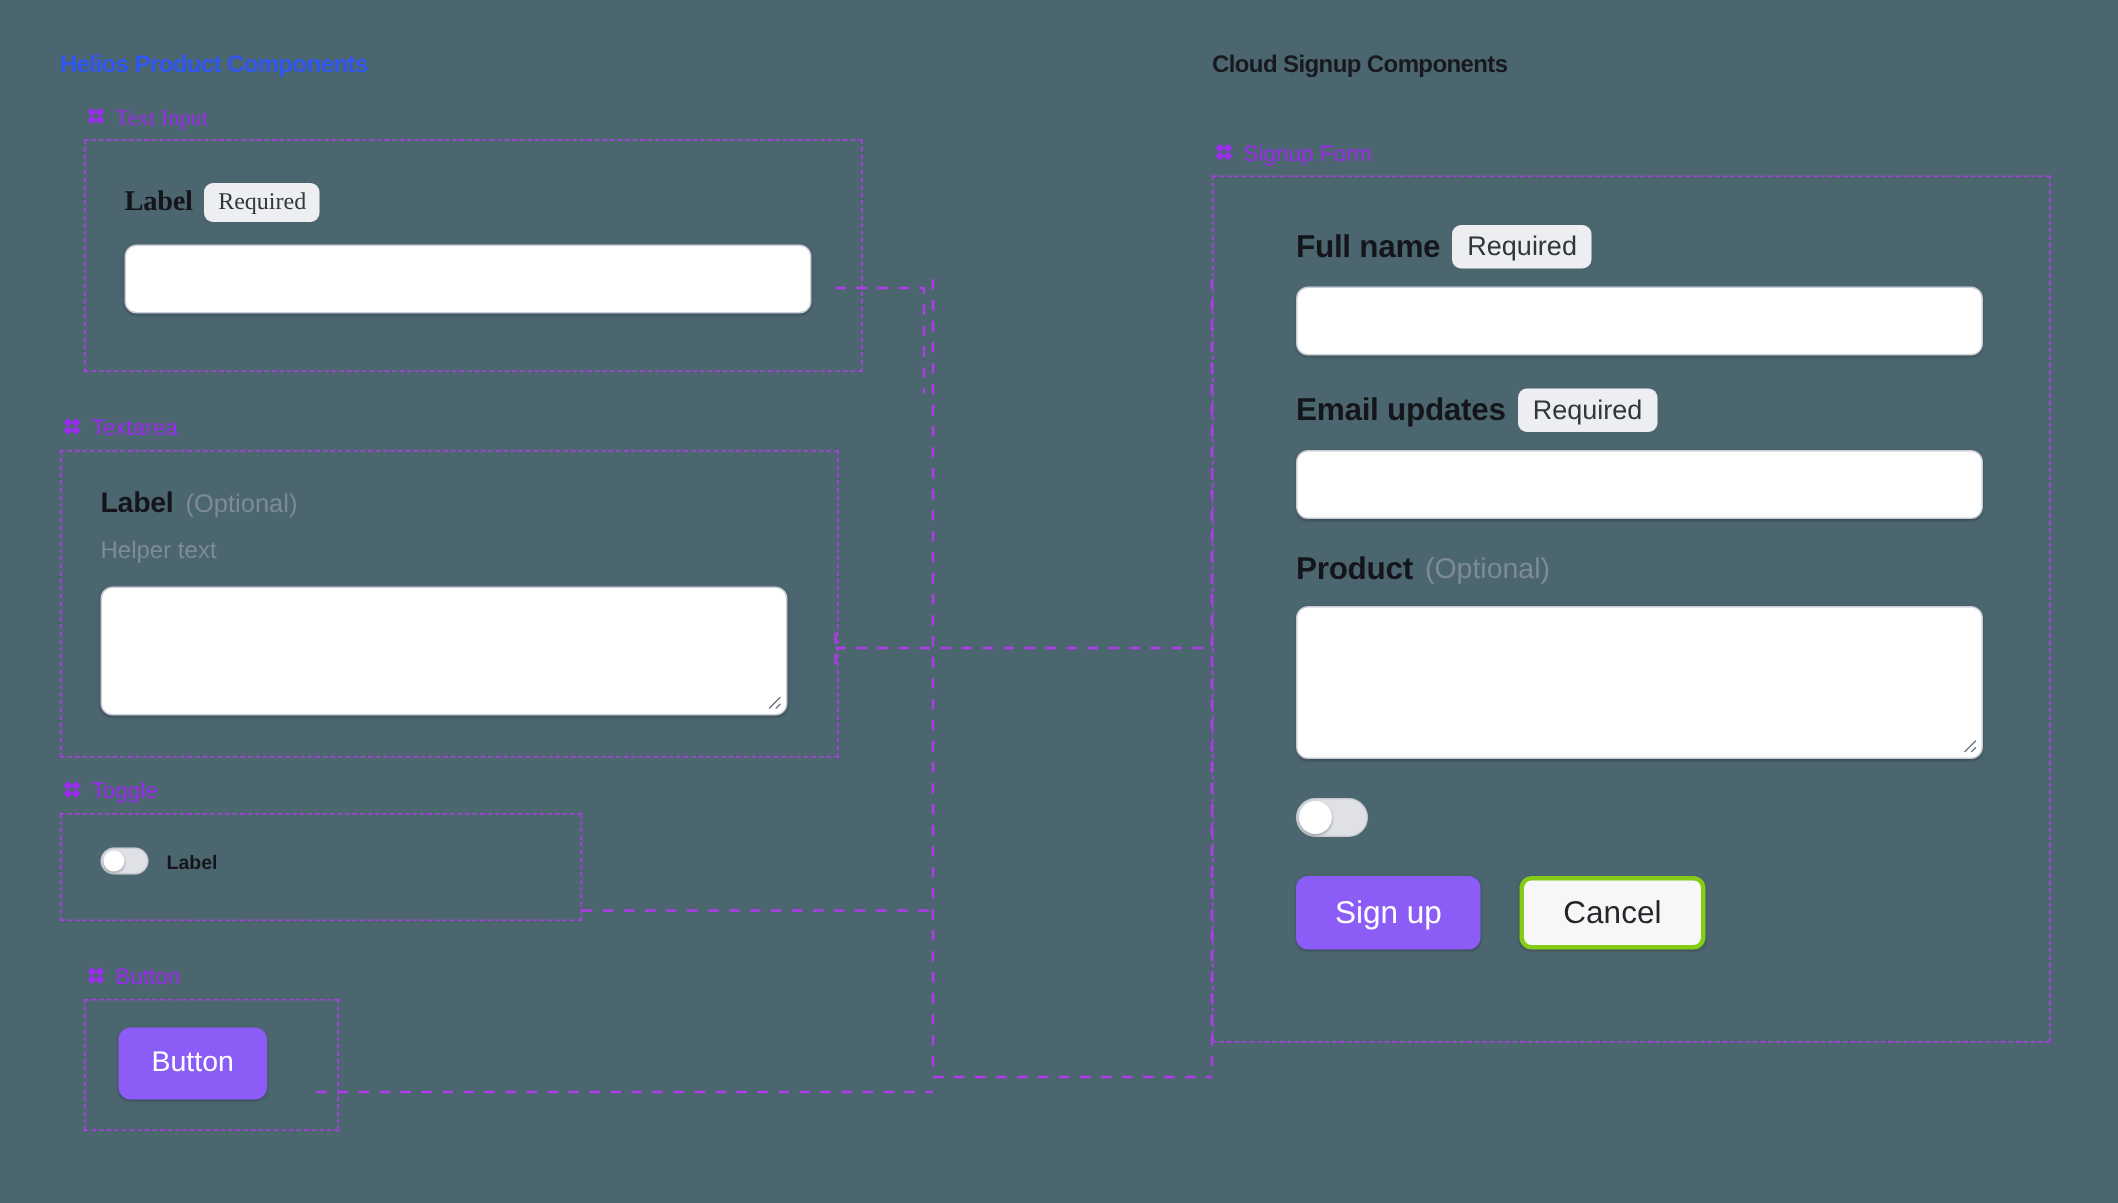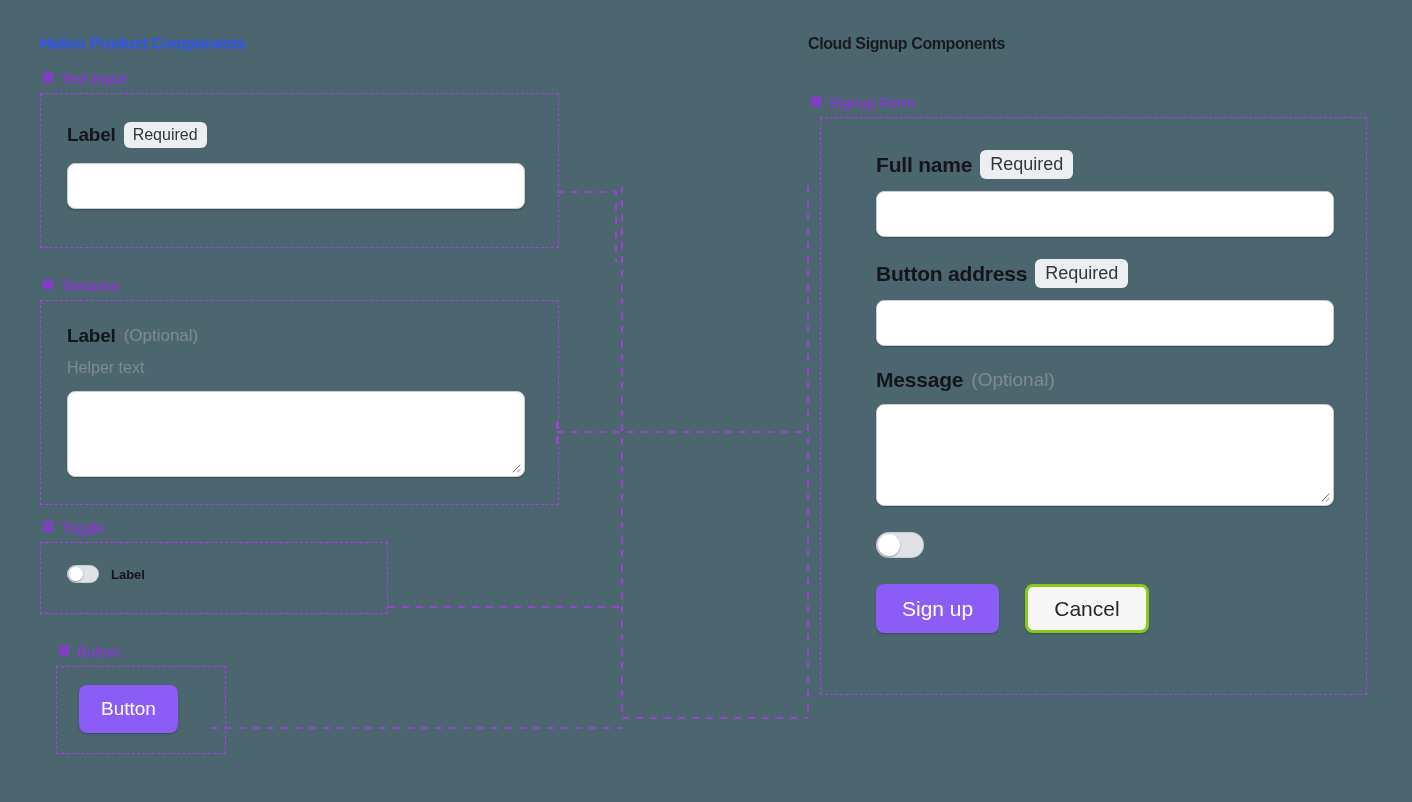--- a/index.html
+++ b/index.html
@@ -143,21 +143,21 @@
     box-shadow: 0 1px 2px rgba(10,14,22,.3);
   }
   .btn-secondary {
     background: #f7f7f8;
     color: #25262c;
     border: 3px solid #84cc16;
     box-shadow: 0 1px 2px rgba(10,14,22,.25);
   }
 
   
-  #group-text-input { left: 0px;  top: 42px;  width: 519px; }
+  #group-text-input { left: 16px;  top: 42px;  width: 519px; font-family: Liberation Serif, serif; }
   #group-text-input .component-frame { height: 155px; padding: 28px 26px; }
   #group-text-input .field-label     { font-size: 19px; }
   #group-text-input .badge           { font-size: 16px; padding: 4px 9px; }
   #group-text-input .input-box       { margin-top: 15px; height: 46px; width: 458px; }
 
   #group-textarea { left: 0px;  top: 249px; width: 519px; }
   #group-textarea .component-frame { height: 205px; padding: 24px 26px; }
   #group-textarea .field-label     { font-size: 19px; }
   #group-textarea .muted           { font-size: 17px; }
   #group-textarea .helper-text     { font-size: 16px; margin-top: 12px; }
@@ -168,21 +168,21 @@
   #group-toggle .toggle          { width: 32px; height: 18px; }
   #group-toggle .toggle .knob    { width: 14px; height: 14px; }
   #group-toggle .toggle-label    { font-size: 13px; font-weight: 700; color: #14141b; margin-left: 12px; }
 
   #group-button { left: 16px;  top: 615px; width: 170px; }
   #group-button .component-frame { height: 88px; padding: 18px 22px; }
   #group-button .btn-primary     { font-size: 19px; padding: 0 22px; height: 48px; }
 
   
   #group-signup { left: 0px; top: 66px; width: 559px; }
-  #group-signup .component-frame { height: 578px; padding: 32px 0 0 55px; margin-left: 12px; }
+  #group-signup .component-frame { height: 578px; padding: 32px 0 0 55px; }
 
   #group-signup .field-label { font-size: 21px; }
   #group-signup .badge       { font-size: 18px; padding: 4px 10px; }
   #group-signup .muted       { font-size: 19px; }
 
   #group-signup .input-box    { margin-top: 12px; height: 46px; width: 458px; }
   #group-signup .textarea-box { margin-top: 12px; height: 102px; width: 458px; }
 
   .field-block + .field-block { margin-top: 22px; }
 
@@ -334,29 +334,29 @@
       <div class="field-block">
         <div class="field-label-row">
           <span class="field-label">Full name</span>
           <span class="badge">Required</span>
         </div>
         <div class="input-box"></div>
       </div>
 
       <div class="field-block">
         <div class="field-label-row">
-          <span class="field-label">Button address</span>
+          <span class="field-label">Email updates</span>
           <span class="badge">Required</span>
         </div>
         <div class="input-box"></div>
       </div>
 
       <div class="field-block">
         <div class="field-label-row">
-          <span class="field-label">Message</span>
+          <span class="field-label">Product</span>
           <span class="muted">(Optional)</span>
         </div>
         <div class="textarea-box">
           <svg class="resize-grip" viewBox="0 0 12 12">
             <g stroke="#6b7280" stroke-width="1" stroke-linecap="round">
               <line x1="11" y1="4" x2="4" y2="11"></line>
               <line x1="11" y1="8.5" x2="8.5" y2="11"></line>
             </g>
           </svg>
         </div>

